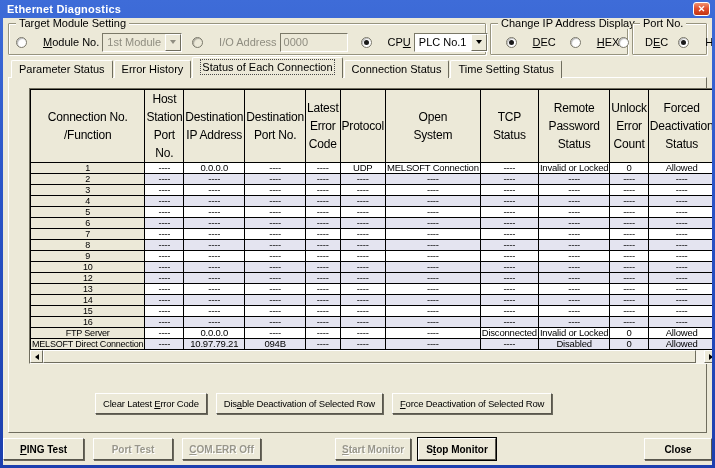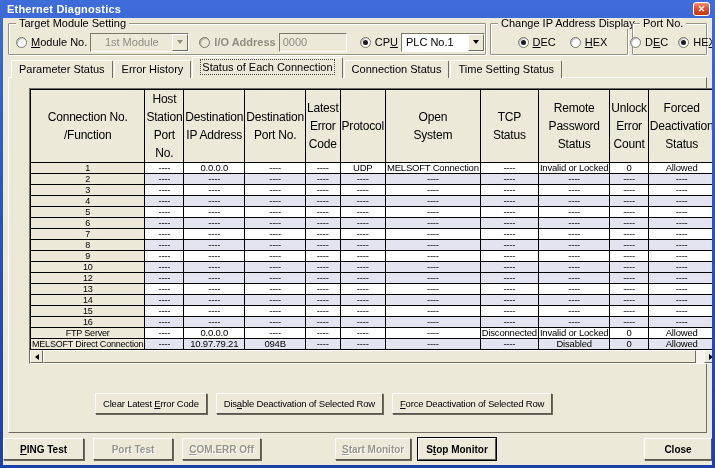--- a/index.html
+++ b/index.html
@@ -36,33 +36,33 @@
     display:flex; align-items:center; padding:6px 0 0 7px;
   }
   .group .legend {
     position:absolute; top:-7px; left:7px; background:#ece9d8;
     padding:0 3px; font-size:11px; line-height:12px; white-space:nowrap;
   }
   .g-target { width:478px; }
   .g-ip { width:138px; margin-left:4px; justify-content:center; gap:14px; }
   .g-port { width:75px; margin-left:4px; justify-content:center; gap:10px; }
 
-  .radio-item { display:flex; align-items:center; gap:4px; white-space:nowrap;justify-content:center; }
+  .radio-item { display:flex; align-items:center; gap:16px; white-space:nowrap;justify-content:center; }
   .radio {
     width:11px; height:11px; border-radius:50%; background:#fff;
     border:1px solid #7a786a; box-shadow:inset 1px 1px 1px rgba(0,0,0,.28);
     position:relative; flex:0 0 auto;
   }
   .radio.checked::after {
     content:""; position:absolute; left:2px; top:2px; width:5px; height:5px;
     border-radius:50%; background:#1a1a1a;
   }
   .radio.disabled { background:#ece9d8; }
   .lbl { font-size:11px; }
-  .lbl.dim { color:#8f8d80;font-weight:bold; }
+  .lbl.dim { color:#8f8d80; }
 
   .combo {
     display:inline-flex; height:19px; border:1px solid;
     border-color:#7b7968 #fff #fff #7b7968; background:#fff;
     align-items:center; margin-left:3px;
   }
   .combo .cv { flex:1; padding:0 4px; font-size:11px; white-space:nowrap; overflow:hidden; }
   .combo.disabled { background:#ece9d8;text-align:center; }
   .combo.disabled .cv { color:#8f8d80; }
   .combo .drop {

